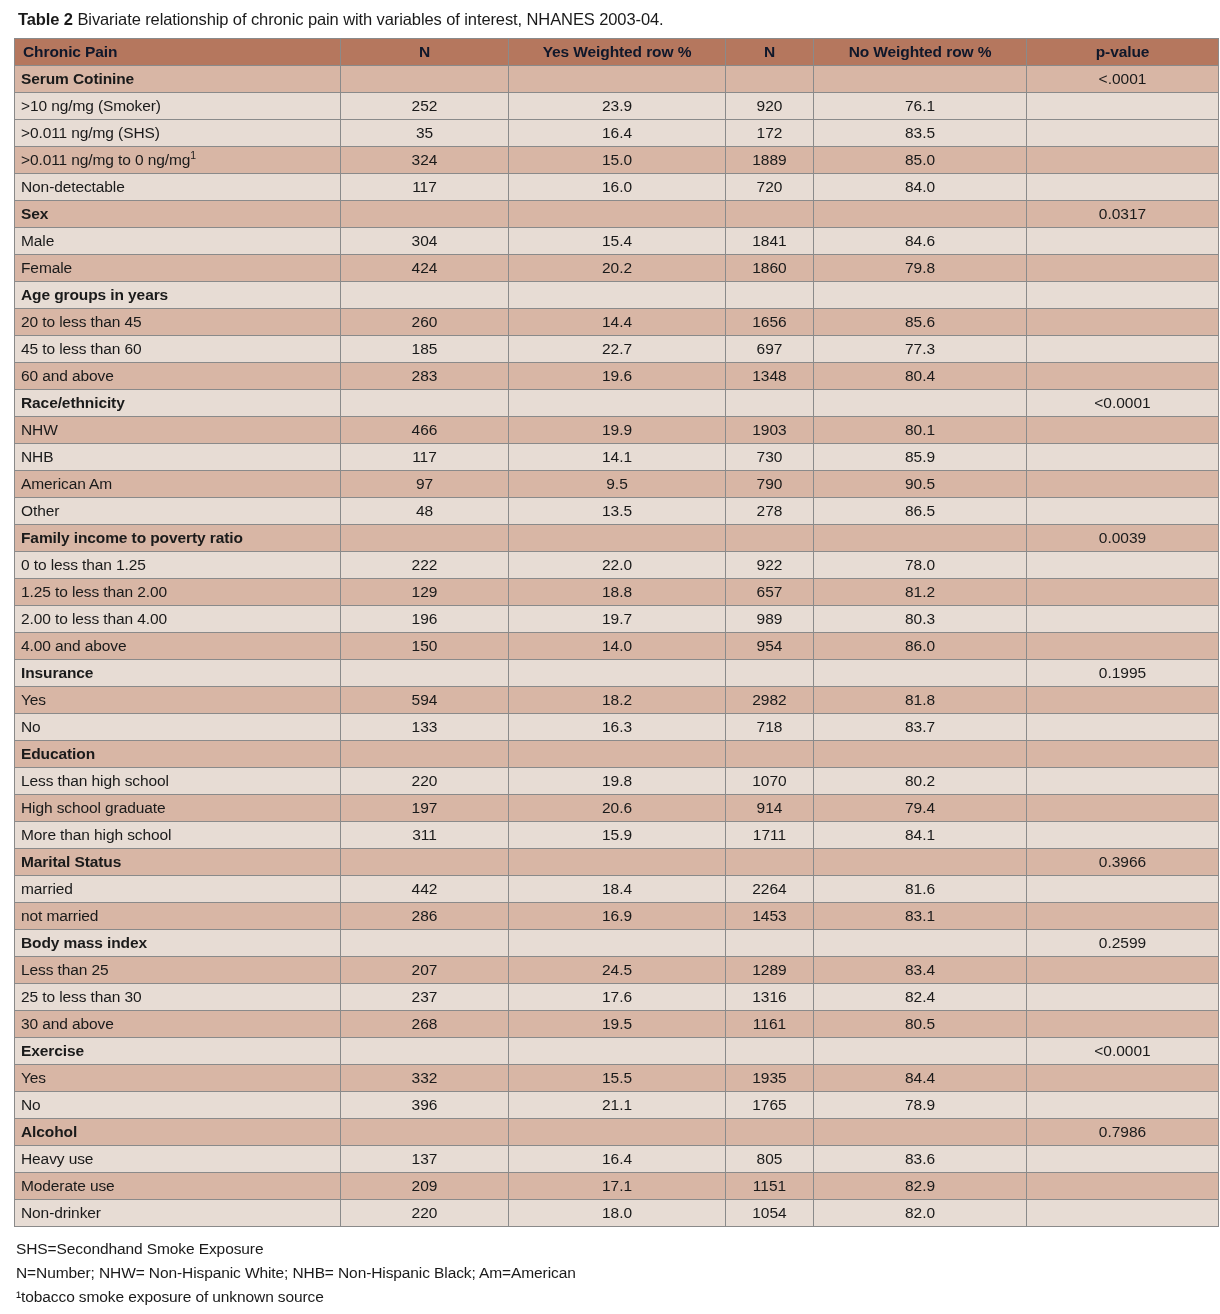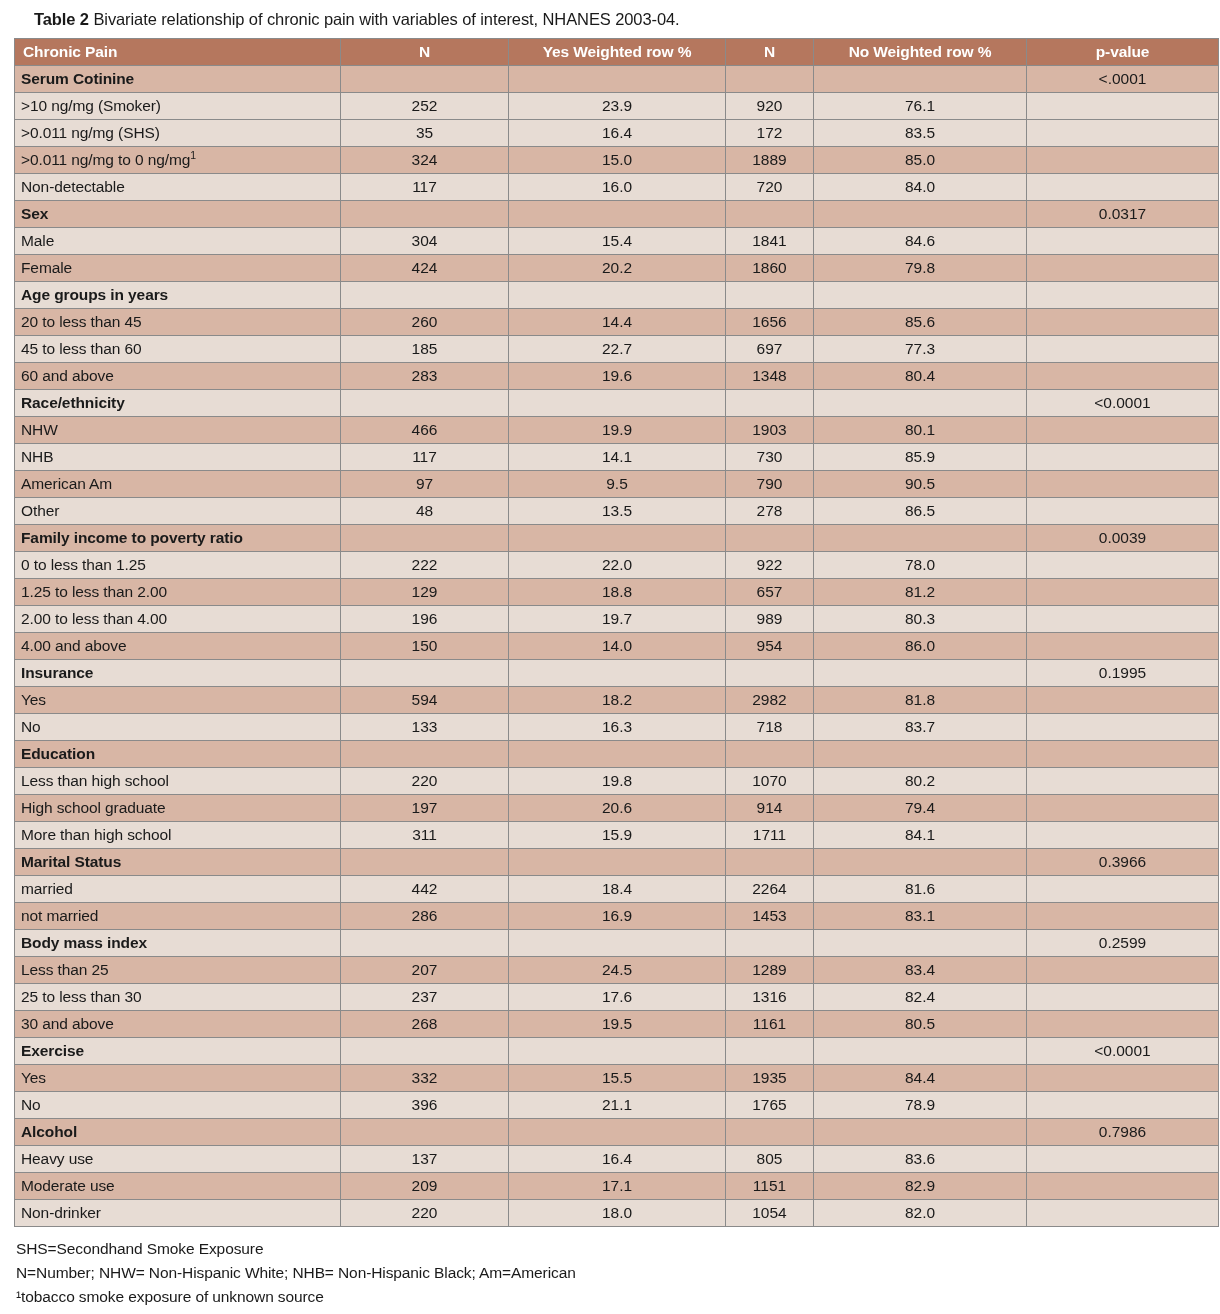--- a/index.html
+++ b/index.html
@@ -11,21 +11,21 @@
     width: 1220px; height: 1314px;
     font-family: "Liberation Sans", sans-serif;
     color: #1a1a1a;
     overflow: hidden;
   }
   .wrap { padding: 10px 0 0 0; }
 
   .caption {
     font-size: 16.5px;
     line-height: 1.2;
-    padding: 0 0 8px 34px;
+    padding: 0 0 8px 18px;
     color: #1a1a1a;
     letter-spacing: -0.1px;
   }
   .caption .cap-label { font-weight: bold; }
 
   table.tbl {
     border-collapse: collapse;
     width: 1204px;
     margin-left: 14px;
     table-layout: fixed;
@@ -42,21 +42,21 @@
     border: 1px solid #8a8a8a;
     height: 27px;
     padding: 0 6px;
     vertical-align: middle;
     line-height: 1.1;
     white-space: nowrap;
     overflow: hidden;
   }
   table.tbl thead th {
     background: #b5775e;
-    color: #ffffff;
+    color: #0f172a;
     font-weight: bold;
     text-align: center;
     letter-spacing: -0.1px;
   }
   table.tbl thead th.first {
     text-align: left;
     padding-left: 8px;
   }
 
   tr.dark td { background: #d8b6a5; }

